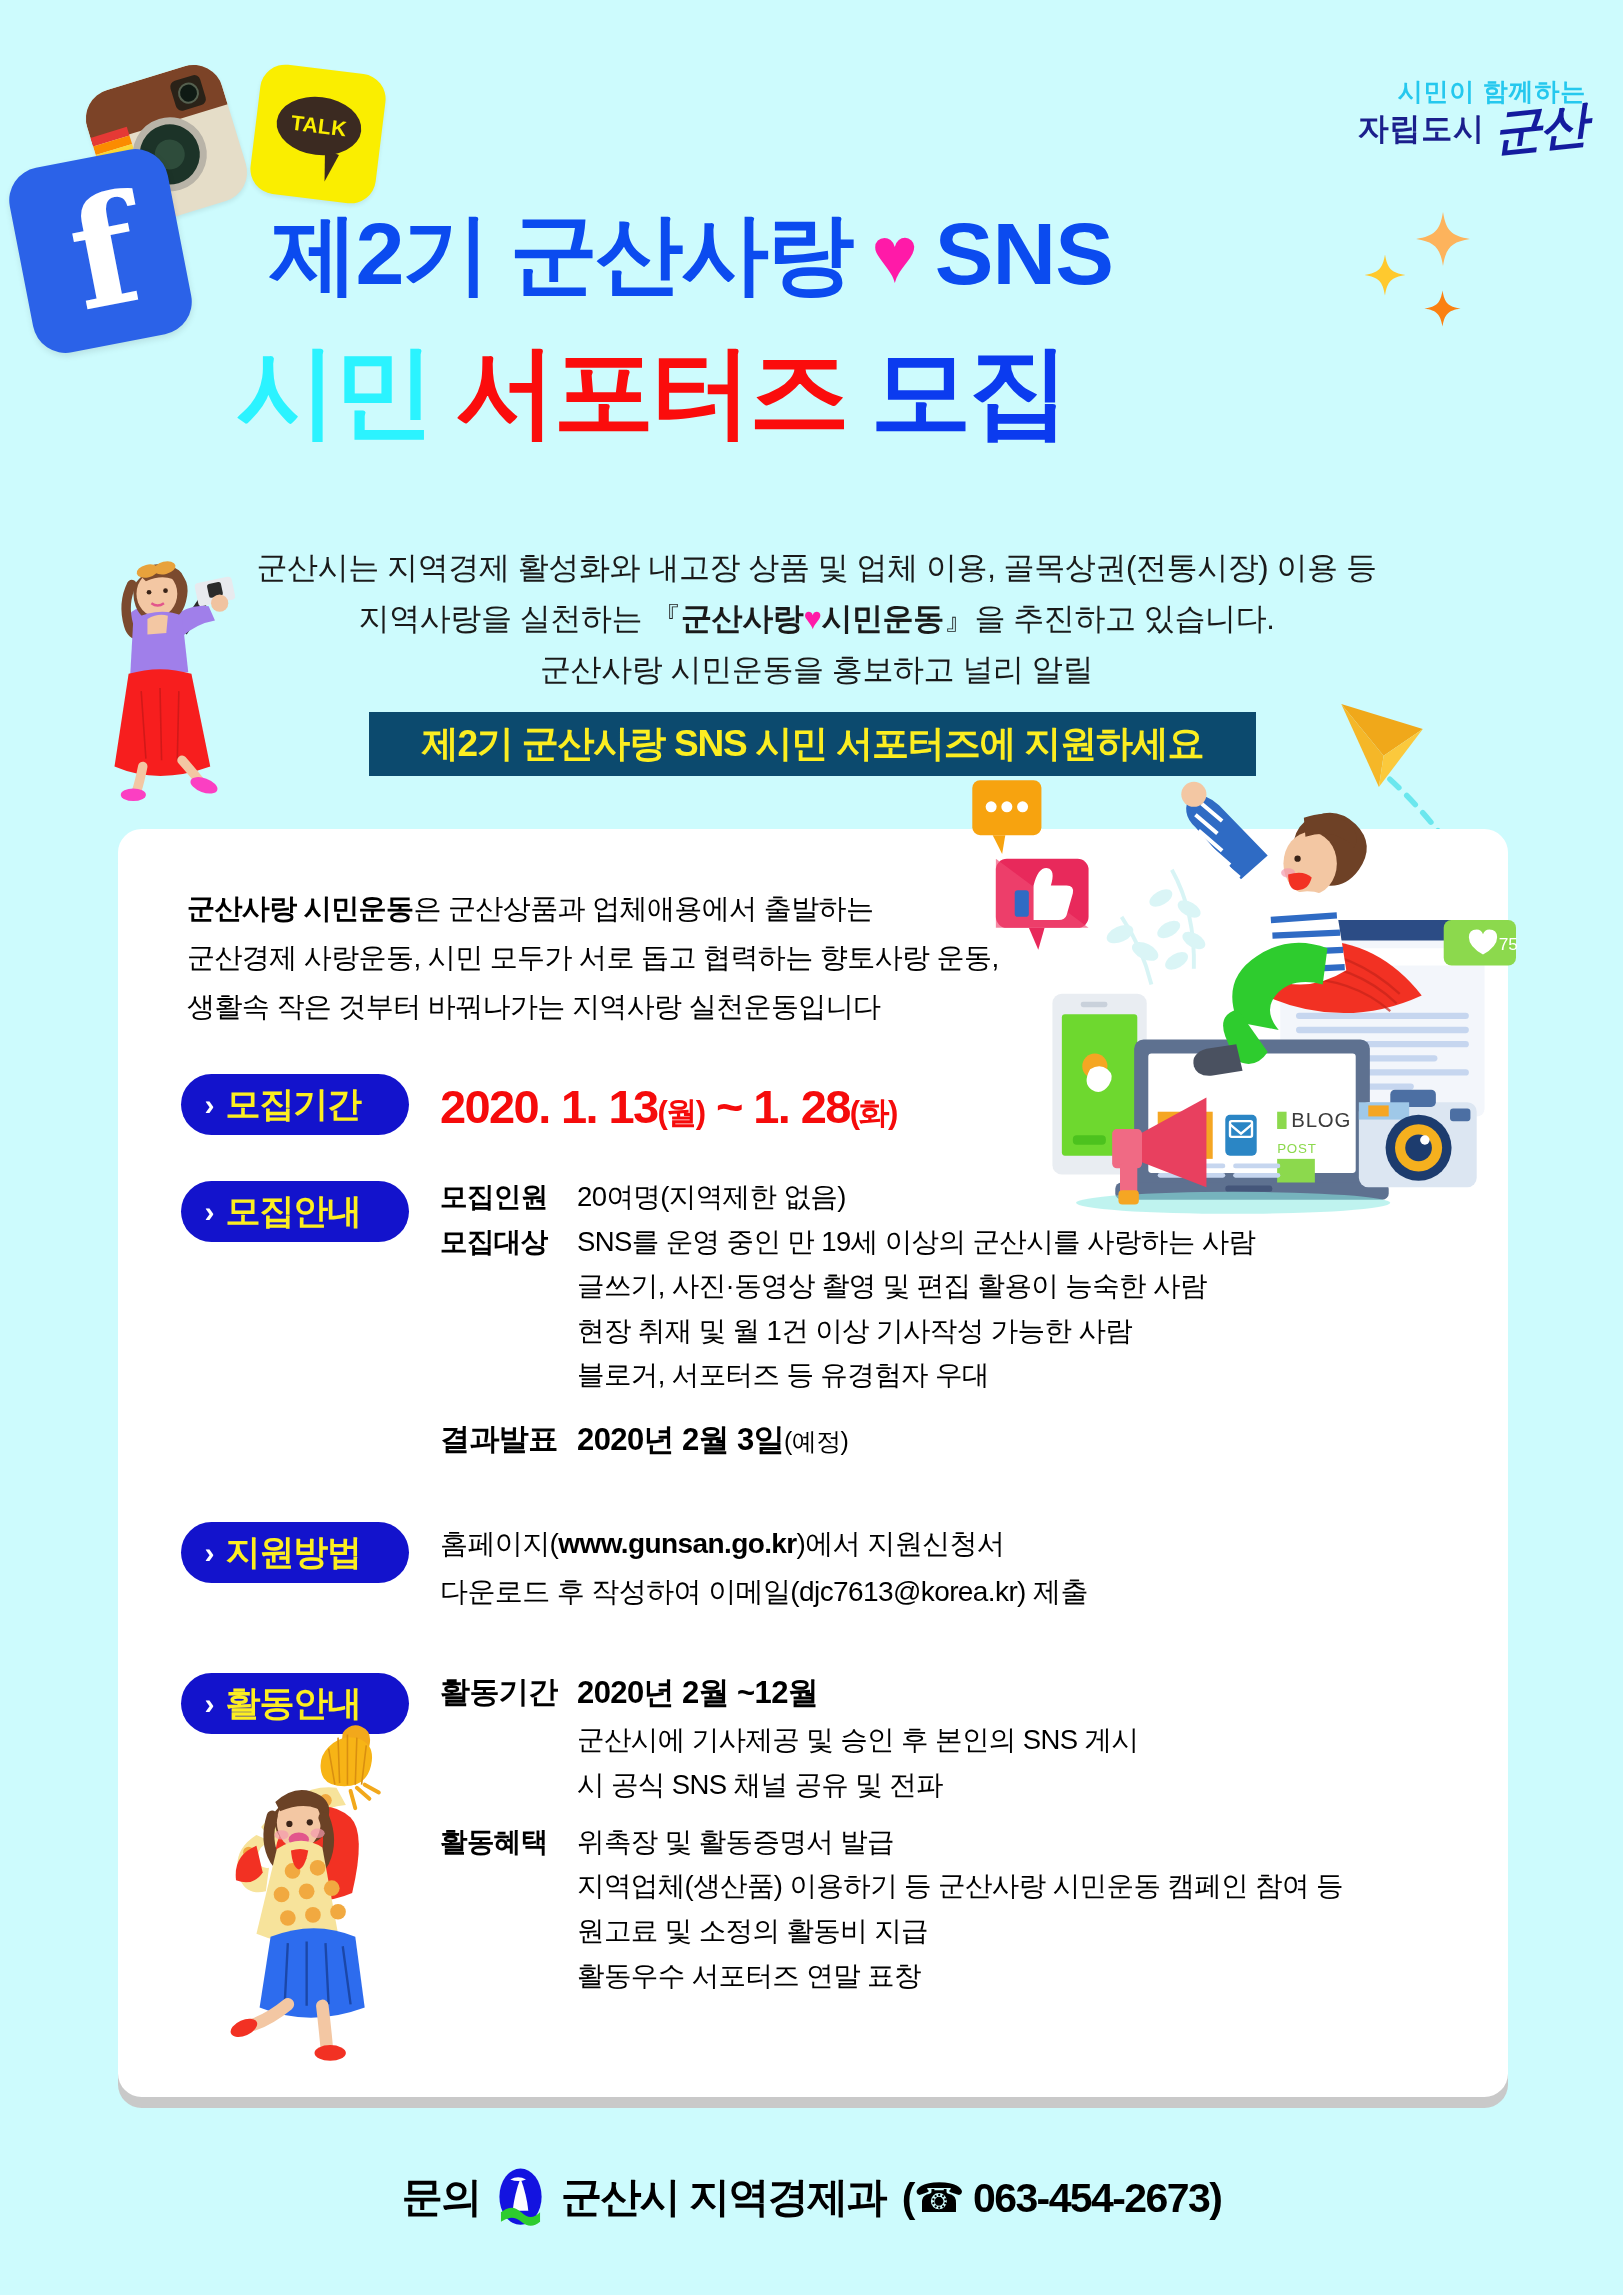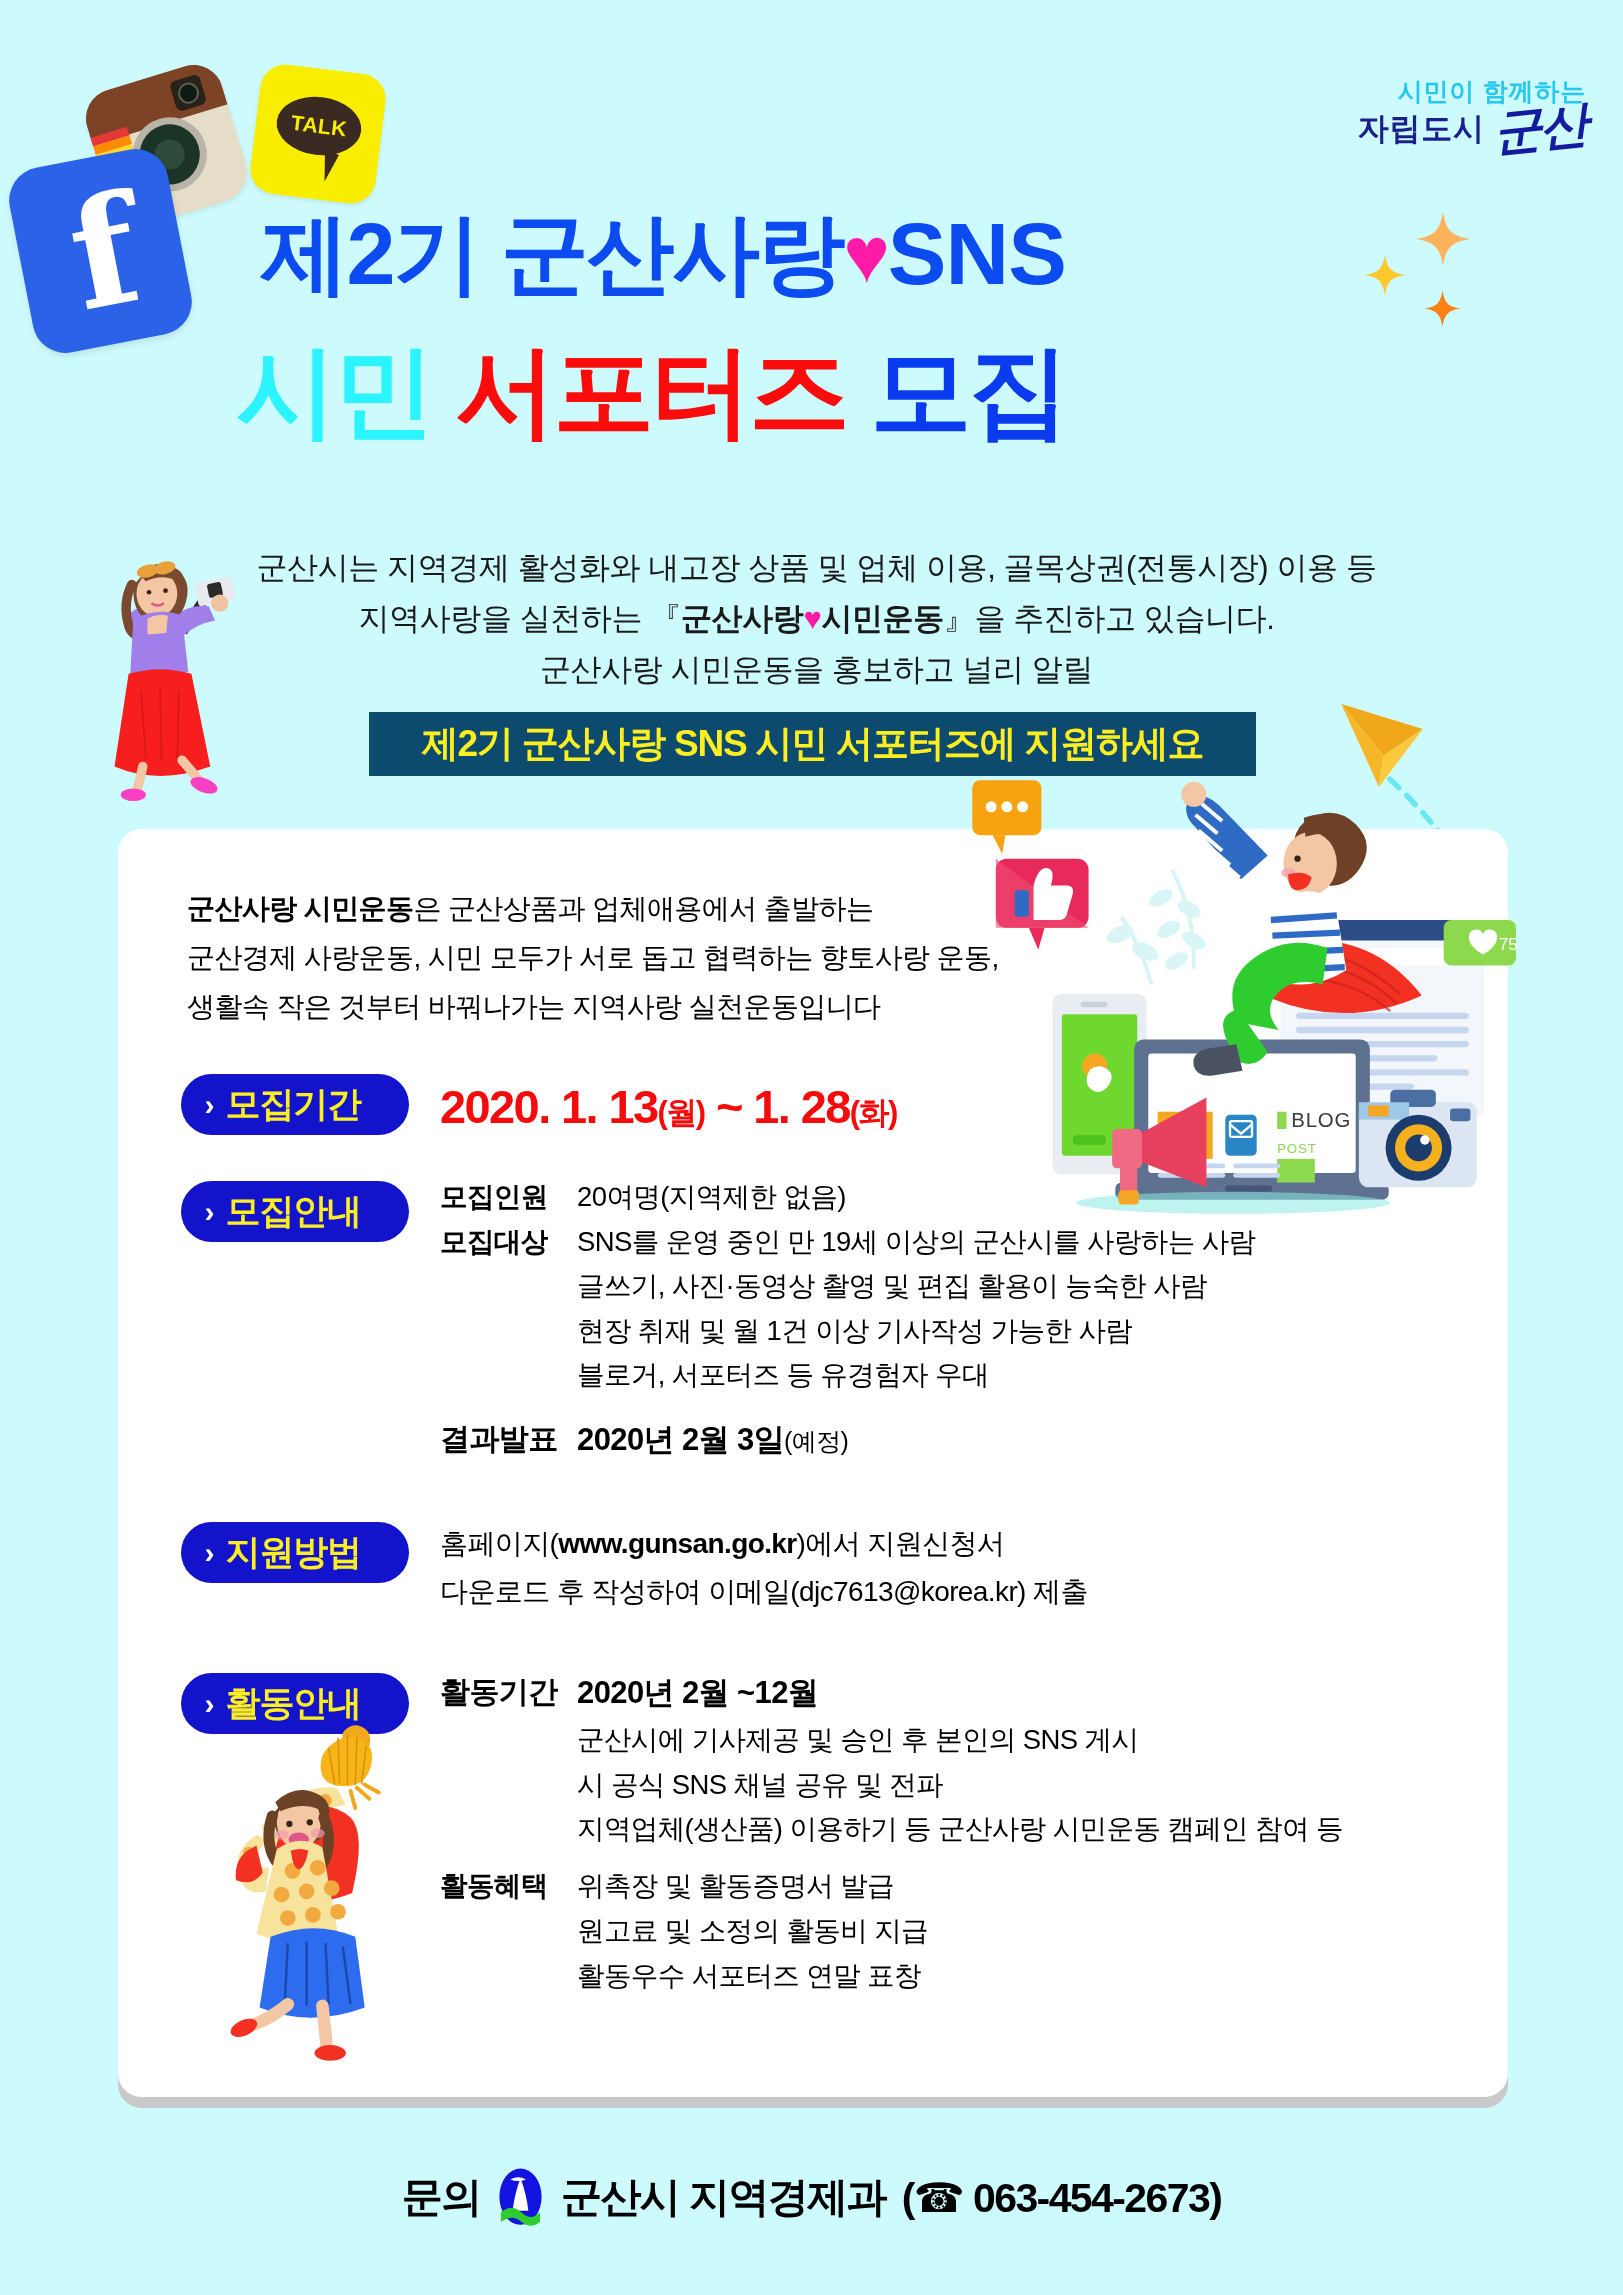--- a/index.html
+++ b/index.html
@@ -69,22 +69,22 @@
     box-shadow:0 3.1px 6.3px rgba(0,0,0,.1); overflow:hidden;
   }
   .fb-icon .f {
     position:absolute; left:52%; top:50%; transform:translate(-50%,-48%);
     color:#fff; font-size:149px; font-weight:700;
     font-family:"DejaVu Serif", serif; line-height:.9;
   }
 
   
   .title1 {
-    position:absolute; left:261px; top:203px; width:1099px; height:102px;
-    display:flex; align-items:center; 
+    position:absolute; left:270px; top:203px; width:1099px; height:102px;
+    display:flex; align-items:center; gap:19px;
     font-size:88px; font-weight:800; color:#0B4BEF; letter-spacing:-2.4px;
     white-space:nowrap;
   }
   .title1 .heart { color:#FF1AA8; font-size:79px; line-height:1; }
   .title1 .sns { color:#0B4BEF; letter-spacing:-0.8px; }
   .title2 {
     position:absolute; left:236px; top:338px; width:1257px; height:110px;
     display:flex; align-items:center; gap:23.6px;
     font-size:101px; font-weight:800; letter-spacing:-3.1px; white-space:nowrap;
   }
@@ -465,27 +465,27 @@
         <span class="v big">2020년 2월 ~12월</span>
       </div>
       <div class="line">
         <span class="k"></span>
         <span class="v">군산시에 기사제공 및 승인 후 본인의 SNS 게시</span>
       </div>
       <div class="line">
         <span class="k"></span>
         <span class="v">시 공식 SNS 채널 공유 및 전파</span>
       </div>
-      <div class="line">
-        <span class="k"></span>
-        <span class="v">지역업체(생산품) 이용하기 등 군산사랑 시민운동 캠페인 참여 등</span>
-      </div>
       <div class="line" style="margin-top:12.6px;">
         <span class="k">활동혜택</span>
         <span class="v">위촉장 및 활동증명서 발급</span>
+      </div>
+      <div class="line">
+        <span class="k"></span>
+        <span class="v">지역업체(생산품) 이용하기 등 군산사랑 시민운동 캠페인 참여 등</span>
       </div>
       <div class="line">
         <span class="k"></span>
         <span class="v">원고료 및 소정의 활동비 지급</span>
       </div>
       <div class="line">
         <span class="k"></span>
         <span class="v">활동우수 서포터즈 연말 표창</span>
       </div>
     </div>

